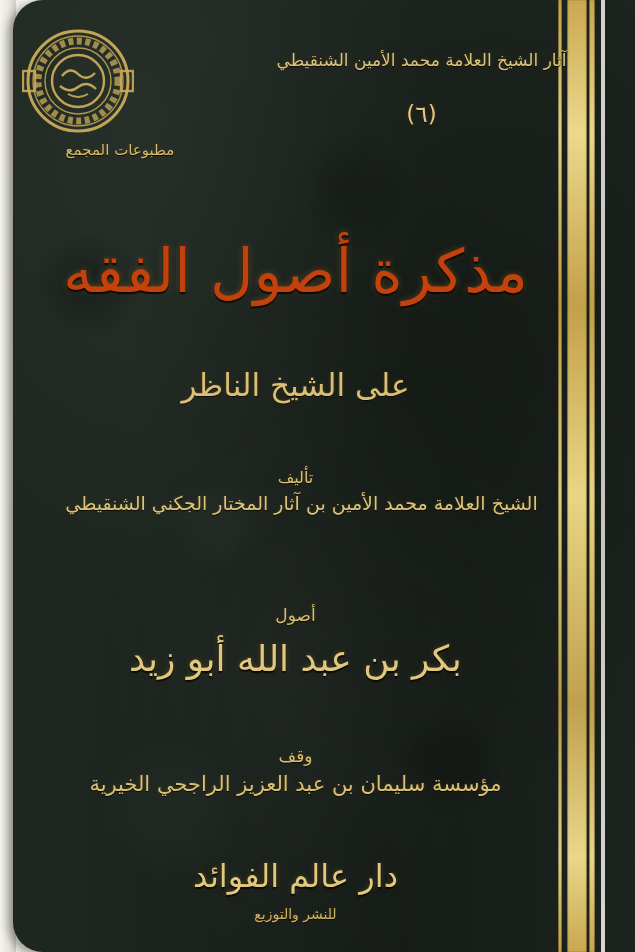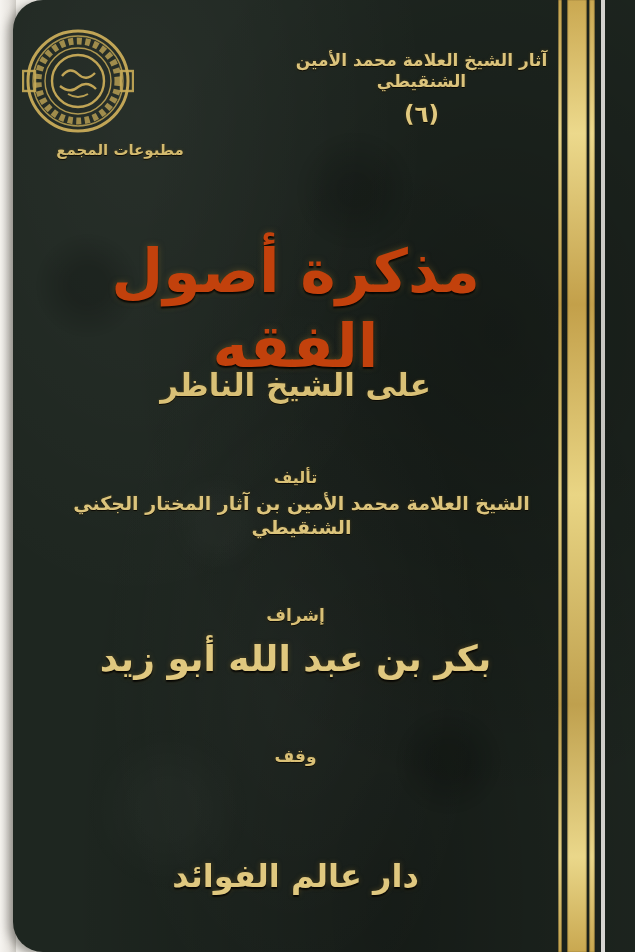--- a/index.html
+++ b/index.html
@@ -48,21 +48,21 @@
   .s3{left:589px;width:6px;}
   .edge-highlight{
     position:absolute;top:0;bottom:0;left:601px;width:4px;
     background:linear-gradient(180deg,#e9e7e3,#d8d6d1 50%,#eceae6);
     opacity:.9;
   }
   
   .gold-text{
     position:absolute;color:#d9c076;text-align:center;direction:rtl;
     text-shadow:0 1px 1px rgba(0,0,0,.85), 0 0 3px rgba(120,95,30,.55);
-    font-weight:bold;line-height:1.25;
+    font-weight:normal;line-height:1.25;
   }
   .series-title{top:50px;left:250px;right:42px;font-size:17px;color:#dcc47c;}
   .volume-number{top:100px;left:250px;right:42px;font-size:23px;color:#e2ca80;}
   .seal-wrap{position:absolute;left:22px;top:24px;width:112px;height:116px;}
   .seal-caption{top:141px;left:8px;width:136px;font-size:15px;color:#d3ba6e;padding-left:44px;}
   .title-main{top:234px;left:28px;right:72px;font-size:60px;letter-spacing:0;color:#c2410c;
     text-shadow:0 2px 2px rgba(0,0,0,.9), 0 0 6px rgba(140,110,40,.5);}
   .title-sub{top:366px;left:28px;right:72px;font-size:31px;color:#d9c076;}
   .author-label{top:468px;left:28px;right:72px;font-size:16px;}
   .author-name{top:492px;left:30px;right:62px;font-size:19px;color:#dcc47c;}
@@ -110,20 +110,22 @@
 
   <div class="gold-text series-title">آثار الشيخ العلامة محمد الأمين الشنقيطي</div>
   <div class="gold-text volume-number">(٦)</div>
 
   <div class="gold-text title-main">مذكرة أصول الفقه</div>
   <div class="gold-text title-sub">على الشيخ الناظر</div>
 
   <div class="gold-text author-label">تأليف</div>
   <div class="gold-text author-name">الشيخ العلامة محمد الأمين بن آثار المختار الجكني الشنقيطي</div>
 
-  <div class="gold-text supervisor-label">إشراف</div>
+  <div class="gold-text supervisor-label">أصول</div>
   <div class="gold-text supervisor-name">بكر بن عبد الله أبو زيد</div>
 
   <div class="gold-text waqf-label">وقف</div>
+  <div class="gold-text waqf-name">مؤسسة سليمان بن عبد العزيز الراجحي الخيرية</div>
 
   <div class="gold-text publisher-name">دار عالم الفوائد</div>
+  <div class="gold-text publisher-tagline">للنشر والتوزيع</div>
 
 </div>
 
 </body></html>

